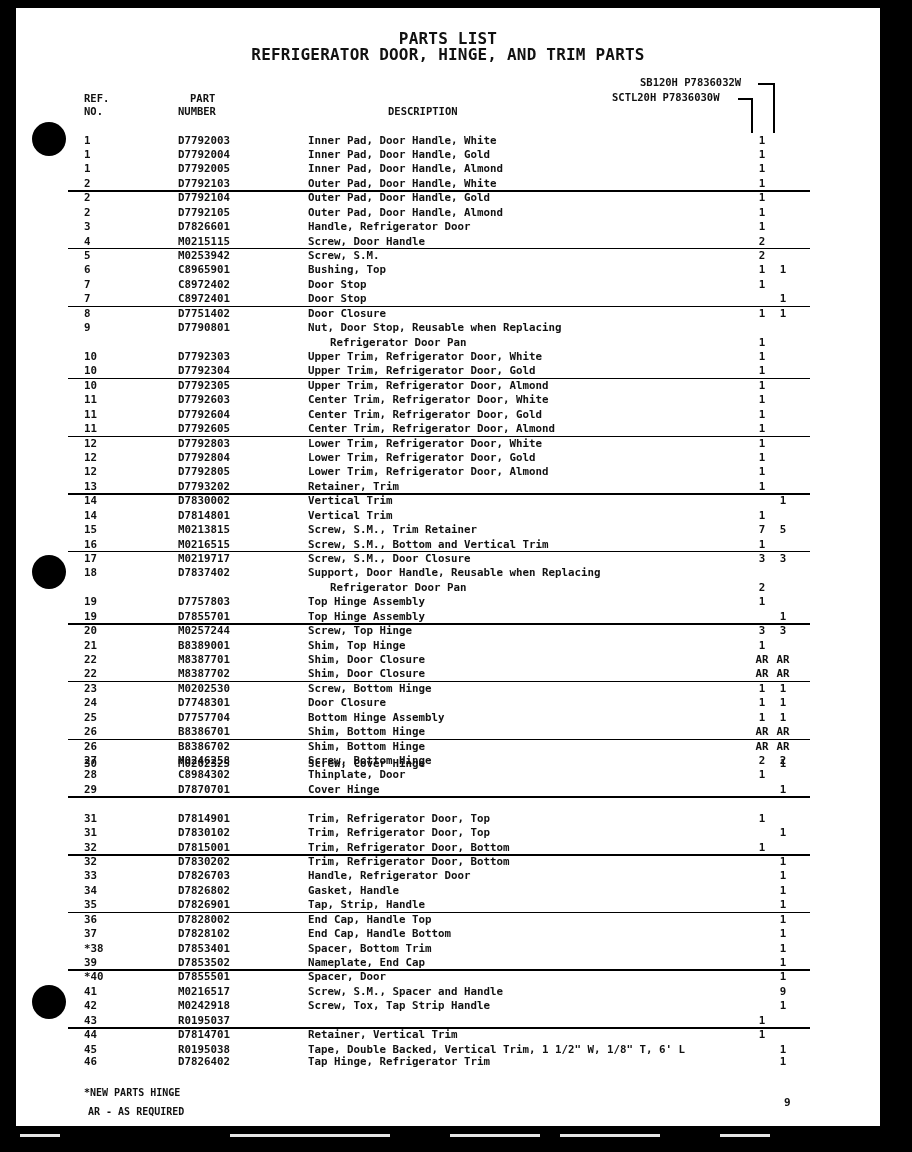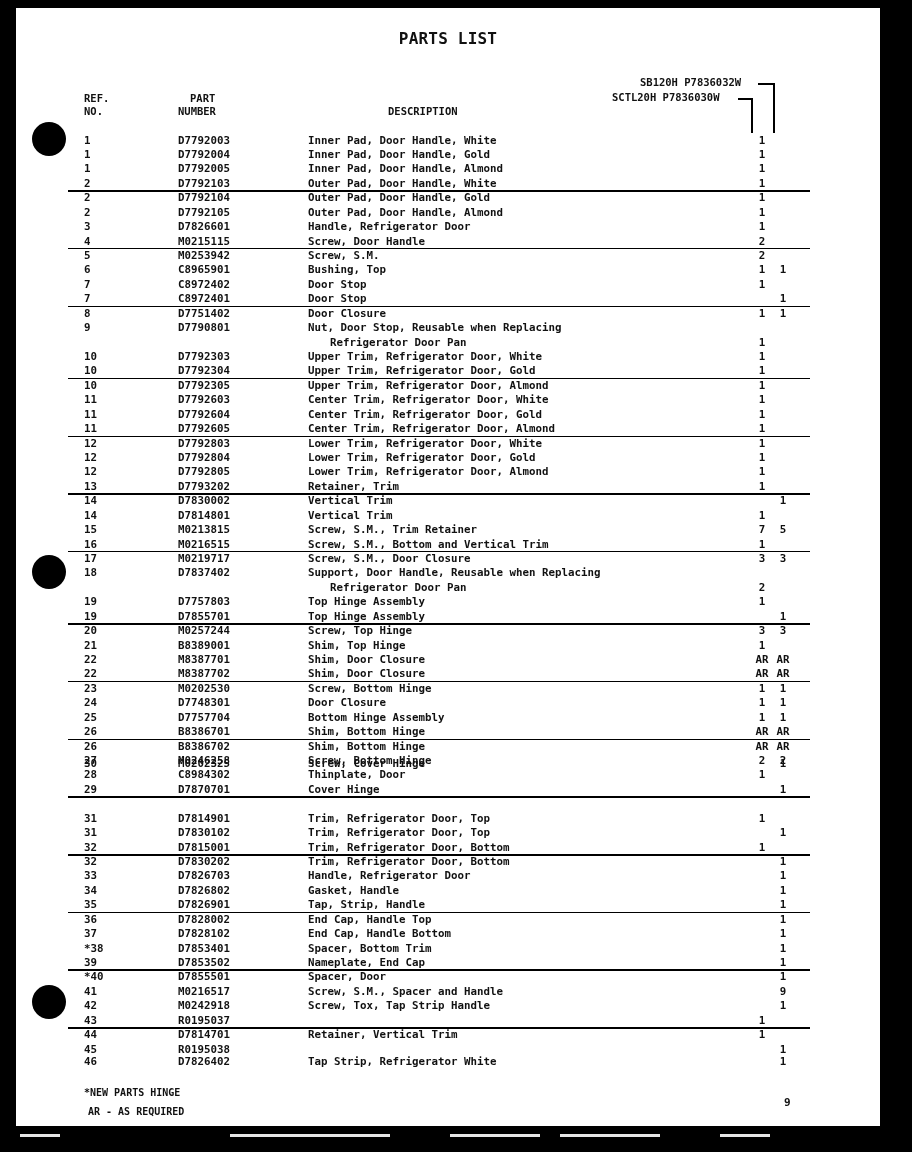--- a/index.html
+++ b/index.html
@@ -38,20 +38,21 @@
 </style>
 </head>
 <body>
 
 <div class="page">
   <div class="hole" style="left:16px; top:114px;"></div>
   <div class="hole" style="left:16px; top:547px;"></div>
   <div class="hole" style="left:16px; top:977px;"></div>
 
   <div class="title" style="top:21px;">PARTS LIST</div>
+  <div class="title" style="top:37px;">REFRIGERATOR DOOR, HINGE, AND TRIM PARTS</div>
 
   <div class="hdr" style="left:68px; top:84px;">
     <div>REF.</div>
     <div>NO.</div>
   </div>
   <div class="hdr" style="left:162px; top:84px;">
     <div style="padding-left:12px;">PART</div>
     <div>NUMBER</div>
   </div>
   <div class="hdr" style="left:372px; top:97px;">DESCRIPTION</div>
@@ -515,27 +516,28 @@
       <div class="row" style="top: 1020.16px;">
         <span class="c-ref">44</span>
         <span class="c-part">D7814701</span>
         <span class="c-desc">Retainer, Vertical Trim</span>
         <span class="c-q1">1</span>
         <span class="c-q2"></span>
       </div>
       <div class="row" style="top: 1034.59px;">
         <span class="c-ref">45</span>
         <span class="c-part">R0195038</span>
+        <span class="c-desc">Tape, Double Backed, Vertical Trim, 1 1/2" W, 1/8" T, 6' L</span>
         <span class="c-q1"></span>
         <span class="c-q2">1</span>
       </div>
       <div class="row" style="top: 1047px;">
         <span class="c-ref">46</span>
         <span class="c-part">D7826402</span>
-        <span class="c-desc">Tap Strip, Refrigerator White</span>
+        <span class="c-desc">Tap Hinge, Refrigerator Trim</span>
         <span class="c-q1"></span>
         <span class="c-q2">1</span>
       </div>
     </div>
 
   <div class="foot" style="left:68px; top:1078px;">
     <div>*NEW PARTS HINGE</div>
     <div style="padding-left:4px;margin-top:6px;">AR - AS REQUIRED</div>
   </div>
   <div class="pagenum" style="left:768px; top:1088px;">9</div>

